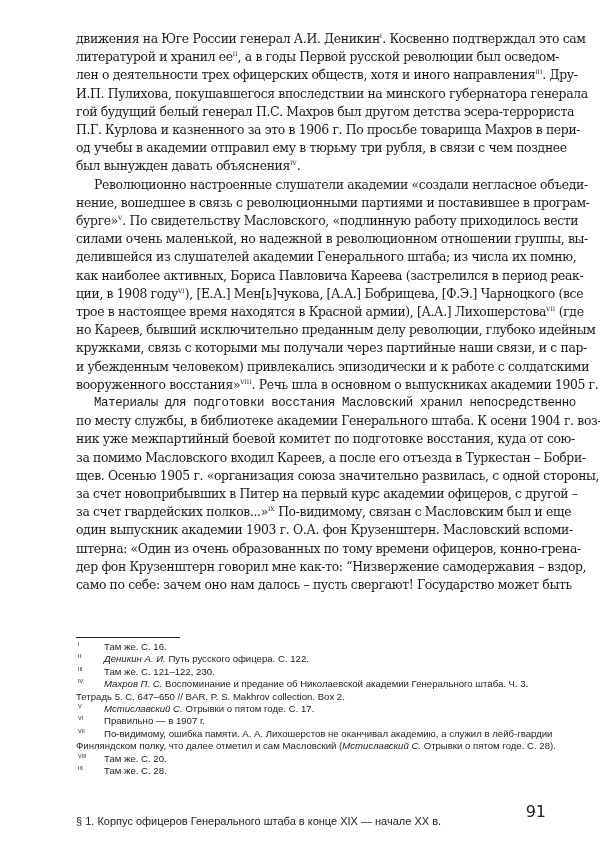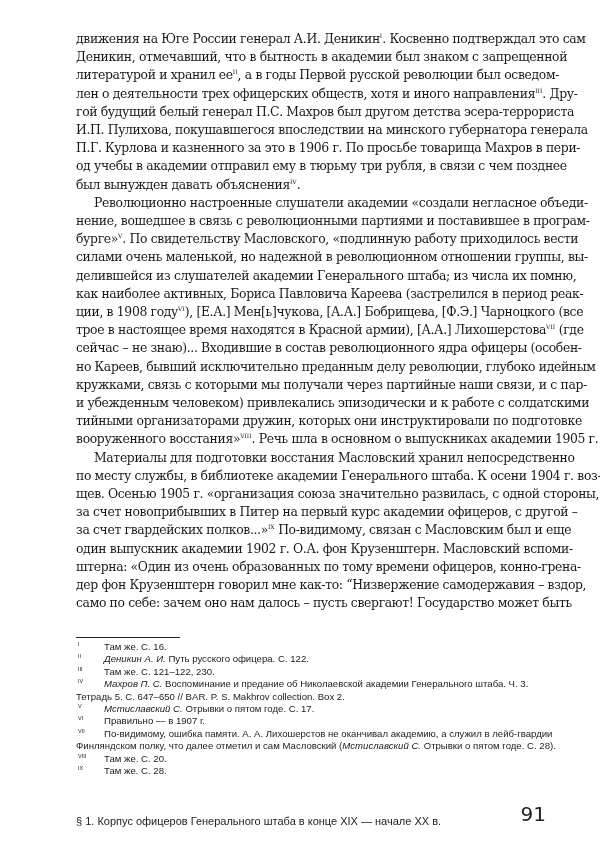--- a/index.html
+++ b/index.html
@@ -23,56 +23,55 @@
   .note .mark { display: inline-block; width: 12px; margin-left: 2px; margin-right: 14px; font-size: 5.5px; vertical-align: 4px; line-height: 0; }
   .note i { font-style: italic; text-align: right; }
   .footer {
     position: absolute; left: 76px; top: 815px;
     font-family: "Liberation Sans", "DejaVu Sans", sans-serif;
     font-size: 11px; color: #222;
   }
   .page-number {
     position: absolute; right: 54px; top: 802px;
     font-family: "DejaVu Sans", "Liberation Sans", sans-serif;
-    font-size: 20px; color: #222;
+    font-size: 16px; color: #222;
   }
 </style>
 </head>
 <body>
 
 <div class="body-text" id="body-text">
     <span class="line">движения на Юге России генерал А.И. Деникин<sup class="fn">I</sup>. Косвенно подтверждал это сам</span>
-    <span class="line">Деникин, отмечавший, что в бытность в академии был знаком с запрещенной</span>
     <span class="line">литературой и хранил ее<sup class="fn">II</sup>, а в годы Первой русской революции был осведом-</span>
     <span class="line">лен о деятельности трех офицерских обществ, хотя и иного направления<sup class="fn">III</sup>. Дру-</span>
+    <span class="line">И.П. Пулихова, покушавшегося впоследствии на минского губернатора генерала</span>
     <span class="line">гой будущий белый генерал П.С. Махров был другом детства эсера-террориста</span>
-    <span class="line">И.П. Пулихова, покушавшегося впоследствии на минского губернатора генерала</span>
     <span class="line">П.Г. Курлова и казненного за это в 1906 г. По просьбе товарища Махров в пери-</span>
     <span class="line">од учебы в академии отправил ему в тюрьму три рубля, в связи с чем позднее</span>
     <span class="line last">был вынужден давать объяснения<sup class="fn">IV</sup>.</span>
     <span class="line" style="text-indent: 18px;">Революционно настроенные слушатели академии «создали негласное объеди-</span>
     <span class="line">нение, вошедшее в связь с революционными партиями и поставившее в програм-</span>
     <span class="line">бурге»<sup class="fn">V</sup>. По свидетельству Масловского, «подлинную работу приходилось вести</span>
     <span class="line">силами очень маленькой, но надежной в революционном отношении группы, вы-</span>
     <span class="line">делившейся из слушателей академии Генерального штаба; из числа их помню,</span>
     <span class="line">как наиболее активных, Бориса Павловича Кареева (застрелился в период реак-</span>
     <span class="line">ции, в 1908 году<sup class="fn">VI</sup>), [Е.А.] Мен[ь]чукова, [А.А.] Бобрищева, [Ф.Э.] Чарноцкого (все</span>
     <span class="line">трое в настоящее время находятся в Красной армии), [А.А.] Лихошерстова<sup class="fn">VII</sup> (где</span>
-    <span class="line">сейчас – не знаю)... Входившие в состав революционного ядра офицеры (особен-</span>
     <span class="line">но Кареев, бывший исключительно преданным делу революции, глубоко идейным</span>
     <span class="line">кружками, связь с которыми мы получали через партийные наши связи, и с пар-</span>
     <span class="line">и убежденным человеком) привлекались эпизодически и к работе с солдатскими</span>
-    <span class="line">тийными организаторами дружин, которых они инструктировали по подготовке</span>
     <span class="line">вооруженного восстания»<sup class="fn">VIII</sup>. Речь шла в основном о выпускниках академии 1905 г.</span>
-    <span class="line" style="text-indent: 18px;">Материалы для подготовки восстания Масловский хранил непосредственно</span>
+    <span class="line" style="text-indent: 18px; font-family: Liberation Mono, monospace;">Материалы для подготовки восстания Масловский хранил непосредственно</span>
     <span class="line">по месту службы, в библиотеке академии Генерального штаба. К осени 1904 г. воз-</span>
+    <span class="line">ник уже межпартийный боевой комитет по подготовке восстания, куда от сою-</span>
+    <span class="line">за помимо Масловского входил Кареев, а после его отъезда в Туркестан – Бобри-</span>
     <span class="line">щев. Осенью 1905 г. «организация союза значительно развилась, с одной стороны,</span>
     <span class="line">за счет новоприбывших в Питер на первый курс академии офицеров, с другой –</span>
     <span class="line">за счет гвардейских полков...»<sup class="fn">IX</sup> По-видимому, связан с Масловским был и еще</span>
-    <span class="line">один выпускник академии 1902 г. О.А. фон Крузенштерн. Масловский вспоми-</span>
+    <span class="line">один выпускник академии 1903 г. О.А. фон Крузенштерн. Масловский вспоми-</span>
     <span class="line">штерна: «Один из очень образованных по тому времени офицеров, конно-грена-</span>
     <span class="line">дер фон Крузенштерн говорил мне как-то: “Низвержение самодержавия – вздор,</span>
     <span class="line">само по себе: зачем оно нам далось – пусть свергают! Государство может быть</span>
   </div>
 
 <div class="rule"></div>
 
 <div class="notes" id="notes">
     <div class="note"><span class="mark">I</span>Там же. С. 16.</div>
     <div class="note"><span class="mark">II</span><i>Деникин А. И.</i> Путь русского офицера. С. 122.</div>

